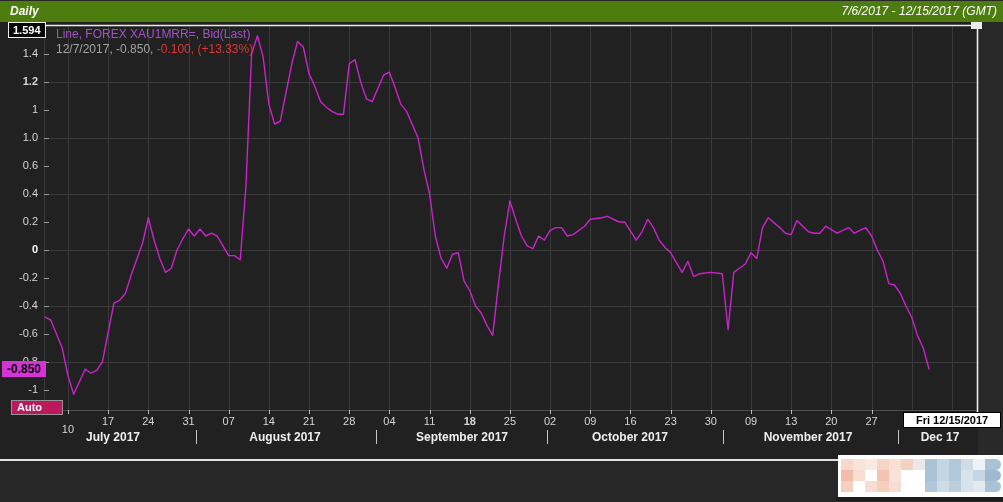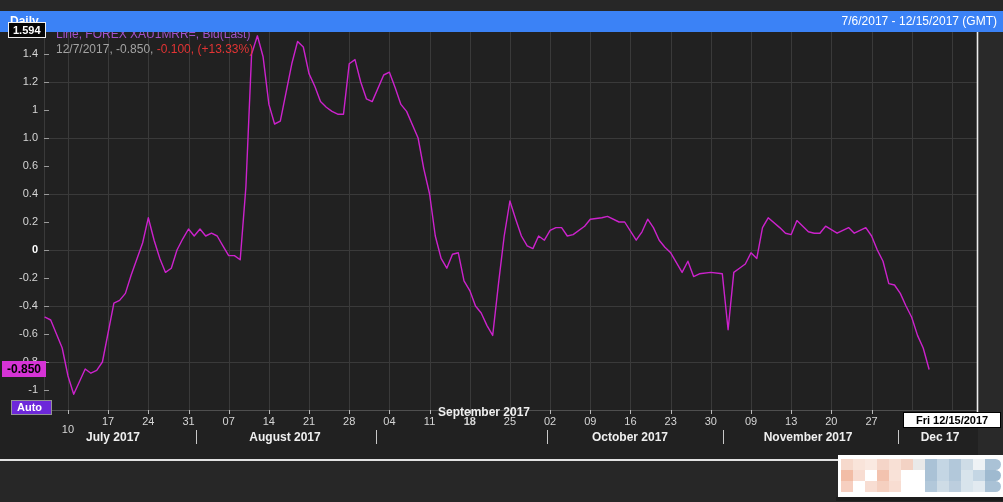--- a/index.html
+++ b/index.html
@@ -3,22 +3,22 @@
 <meta charset="utf-8">
 <style>
   html,body{margin:0;padding:0;background:#404040;}
   #app{
     position:relative; width:1003px; height:502px; overflow:hidden;
     background:#272727; font-family:"Liberation Sans",sans-serif;
     -webkit-font-smoothing:antialiased;
   }
 
   .header{
-    position:absolute;left:0;top:11px;width:1003px;height:21px;background:#3b82f6;
-    color:#ffffff;font-size:12px;z-index:5;
+    position:absolute;left:0;top:1px;width:1003px;height:21px;background:#4d7c0f;
+    color:#ffffff;font-size:12px;z-index:5;font-style:italic;
   }
   .header .tf{position:absolute;left:10px;top:3px;font-weight:bold;}
   .header .range{position:absolute;right:6px;top:3px;}
 
   .chart-area{position:absolute;left:0;top:22px;width:1003px;height:437px;background:#212121;}
   .right-margin{position:absolute;left:978px;top:22px;width:25px;height:437px;background:#292929;}
   .bottom-sep{position:absolute;left:0;top:459px;width:1003px;height:2px;background:#e2e2e2;z-index:6;}
   .bottom-strip{position:absolute;left:0;top:461px;width:1003px;height:41px;background:#272727;z-index:5;}
 
   svg#plot{position:absolute;left:0;top:0;z-index:2;}
@@ -27,21 +27,21 @@
   .ylabel.zero{color:#ffffff;font-weight:bold;}
   .xweek{position:absolute;width:28px;text-align:center;font-size:11px;color:#d6d6d6;z-index:3;}
   .xmonth{position:absolute;transform:translateX(-50%);font-size:12px;font-weight:bold;color:#efefef;white-space:nowrap;z-index:3;}
   .msep{position:absolute;width:1px;height:14px;background:#c8c8c8;z-index:3;}
 
   .legend{position:absolute;left:56px;top:27px;font-size:12px;line-height:15px;z-index:4;white-space:nowrap;}
 
   .badge{position:absolute;z-index:6;white-space:nowrap;}
   .badge-scale{left:8px;top:22px;padding:1px 4px;background:#060606;border:1px solid #efefef;color:#ffffff;font-size:11px;font-weight:bold;}
   .badge-last{left:2px;top:361px;padding:1px 5px;color:#000000;font-size:12px;font-weight:bold;}
-  .badge-auto{left:11px;top:400px;padding:0 9px 1px 5px;background:#6d28d9;border:1px solid #949494;color:#ffffff;font-size:11px;font-weight:bold;}
+  .badge-auto{left:11px;top:400px;padding:0 20px 1px 5px;background:#be185d;border:1px solid #949494;color:#ffffff;font-size:11px;font-weight:bold;}
   .badge-date{left:903px;top:412px;padding:1px 12px;background:#ffffff;border:1px solid #000000;color:#000000;font-size:11px;font-weight:bold;text-align:right;}
 
   .wm-box{position:absolute;left:838px;top:455px;width:165px;height:42px;background:#ffffff;z-index:7;}
   .wm-cell{position:absolute;}
   .wm-under{position:absolute;left:836px;top:497px;width:167px;height:4px;background:#1c1c1c;z-index:7;}
 </style>
 </head>
 <body>
 
 <div id="app">
@@ -175,21 +175,21 @@
       <div class="wm-cell" style="left: 63px; top: 26px; width: 12px; height: 11px; background: rgb(255, 255, 255); border-radius: 0px;"></div>
       <div class="wm-cell" style="left: 75px; top: 26px; width: 12px; height: 11px; background: rgb(255, 255, 255); border-radius: 0px;"></div>
       <div class="wm-cell" style="left: 87px; top: 26px; width: 12px; height: 11px; background: rgb(178, 200, 218); border-radius: 0px;"></div>
       <div class="wm-cell" style="left: 99px; top: 26px; width: 12px; height: 11px; background: rgb(206, 220, 230); border-radius: 0px;"></div>
       <div class="wm-cell" style="left: 111px; top: 26px; width: 12px; height: 11px; background: rgb(188, 206, 222); border-radius: 0px;"></div>
       <div class="wm-cell" style="left: 123px; top: 26px; width: 12px; height: 11px; background: rgb(216, 228, 236); border-radius: 0px;"></div>
       <div class="wm-cell" style="left: 135px; top: 26px; width: 12px; height: 11px; background: rgb(226, 234, 240); border-radius: 0px;"></div>
       <div class="wm-cell" style="left: 147px; top: 26px; width: 16px; height: 11px; background: rgb(170, 194, 214); border-radius: 0px 8px 8px 0px;"></div>
     </div>
 <div class="ylabel" style="left: 2px; top: 47px;">1.4</div>
-    <div class="ylabel" style="left: 2px; top: 75px;">1.2</div>
+    <div class="ylabel" style="left: 2px; top: 75px; font-weight: bold;">1.2</div>
     <div class="ylabel" style="left: 2px; top: 103px;">1</div>
     <div class="ylabel" style="left: 2px; top: 131px;">1.0</div>
     <div class="ylabel" style="left: 2px; top: 159px;">0.6</div>
     <div class="ylabel" style="left: 2px; top: 187px;">0.4</div>
     <div class="ylabel" style="left: 2px; top: 215px;">0.2</div>
     <div class="ylabel zero" style="left: 2px; top: 243px;">0</div>
     <div class="ylabel" style="left: 2px; top: 271px;">-0.2</div>
     <div class="ylabel" style="left: 2px; top: 299px;">-0.4</div>
     <div class="ylabel" style="left: 2px; top: 327px;">-0.6</div>
     <div class="ylabel" style="left: 2px; top: 355px;">-0.8</div>
@@ -210,21 +210,21 @@
     <div class="xweek" style="left: 576.3px; top: 415px;">09</div>
     <div class="xweek" style="left: 616.48px; top: 415px;">16</div>
     <div class="xweek" style="left: 656.66px; top: 415px;">23</div>
     <div class="xweek" style="left: 696.84px; top: 415px;">30</div>
     <div class="xweek" style="left: 737.02px; top: 415px;">09</div>
     <div class="xweek" style="left: 777.2px; top: 415px;">13</div>
     <div class="xweek" style="left: 817.38px; top: 415px;">20</div>
     <div class="xweek" style="left: 857.56px; top: 415px;">27</div>
     <div class="xmonth" style="left: 113px; top: 430px;">July 2017</div>
     <div class="xmonth" style="left: 285px; top: 430px;">August 2017</div>
-    <div class="xmonth" style="left: 462px; top: 405px; margin-left: 22px;">September 2017</div>
+    <div class="xmonth" style="left: 462px; top: 430px;">September 2017</div>
     <div class="xmonth" style="left: 630px; top: 430px;">October 2017</div>
     <div class="xmonth" style="left: 808px; top: 430px;">November 2017</div>
     <div class="xmonth" style="left: 940px; top: 430px;">Dec 17</div>
     <div class="msep" style="left: 196px; top: 430px;"></div>
     <div class="msep" style="left: 376px; top: 430px;"></div>
     <div class="msep" style="left: 547px; top: 430px;"></div>
     <div class="msep" style="left: 723px; top: 430px;"></div>
     <div class="msep" style="left: 898px; top: 430px;"></div>
   </div>
 

